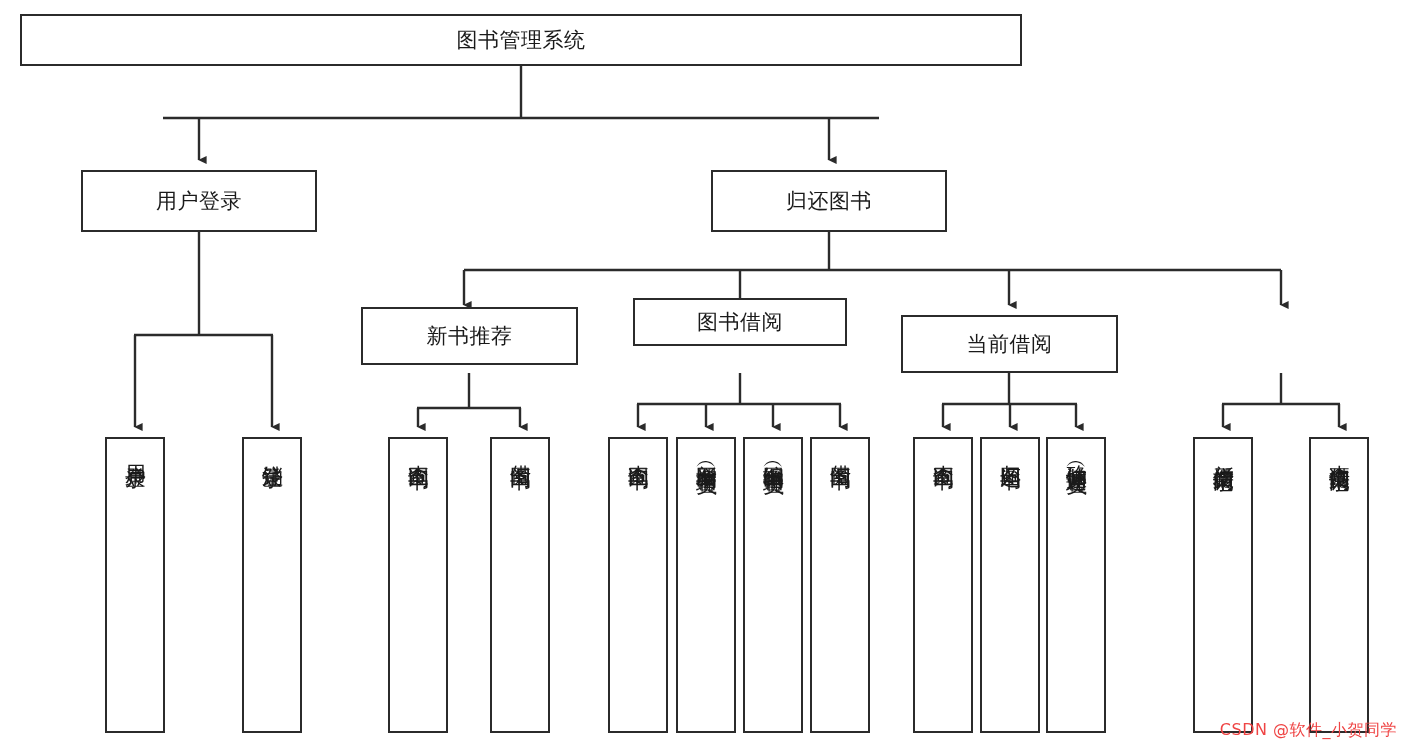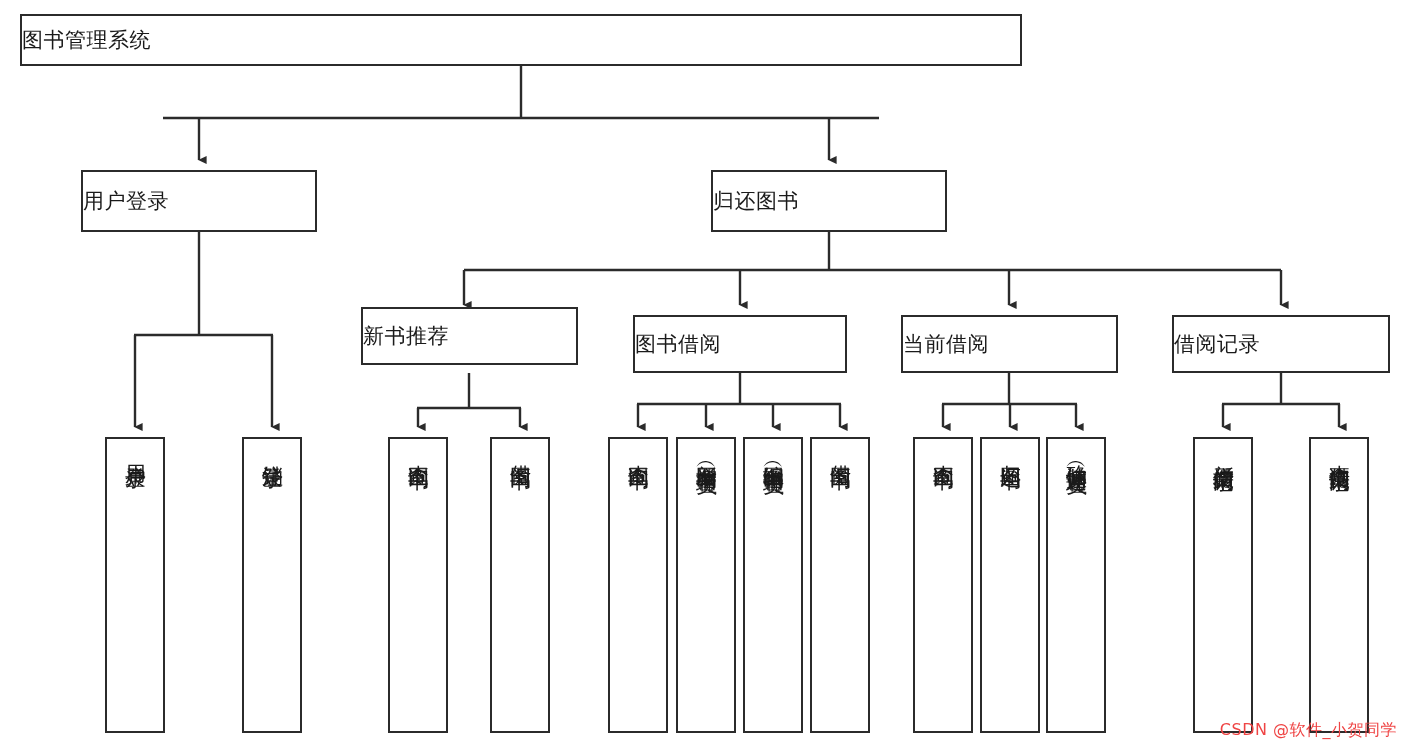--- a/index.html
+++ b/index.html
@@ -24,21 +24,21 @@
     width: 1405px;
     height: 747px;
   }
   .node {
     position: absolute;
     box-sizing: border-box;
     background: #ffffff;
     border: 2px solid #2b2b2b;
     display: flex;
     align-items: center;
-    justify-content: flex-start;
+    justify-content: center;
     z-index: 2;
   }
   .node-label {
     color: #1a1a1a;
     font-size: 21px;
     line-height: 1.15;
     letter-spacing: 0.5px;
     white-space: nowrap;
     text-align: center;
   }
@@ -129,28 +129,25 @@
   <div class="node" style="left:81px; top:170px; width:236px; height:62px;">
     <span class="node-label">用户登录</span>
   </div>
   <div class="node" style="left:711px; top:170px; width:236px; height:62px;">
     <span class="node-label">归还图书</span>
   </div>
 
   <div class="node" style="left:361px; top:307px; width:217px; height:58px;">
     <span class="node-label">新书推荐</span>
   </div>
-  <div class="node" style="left:633px; top:315px; width:214px; height:58px;">
+  <div class="node" style="left:633px; top:298px; width:214px; height:48px;">
     <span class="node-label">图书借阅</span>
   </div>
   <div class="node" style="left:901px; top:315px; width:217px; height:58px;">
     <span class="node-label">当前借阅</span>
-  </div>
-  <div class="node" style="left:1172px; top:315px; width:218px; height:58px;">
-    <span class="node-label">借阅记录</span>
   </div>
 
   <div class="node vertical" style="left:105px; top:437px; width:60px; height:296px;">
     <span class="node-label">用户登录</span>
   </div>
   <div class="node vertical" style="left:242px; top:437px; width:60px; height:296px;">
     <span class="node-label">注销登录</span>
   </div>
 
   <div class="node vertical" style="left:388px; top:437px; width:60px; height:296px;">

